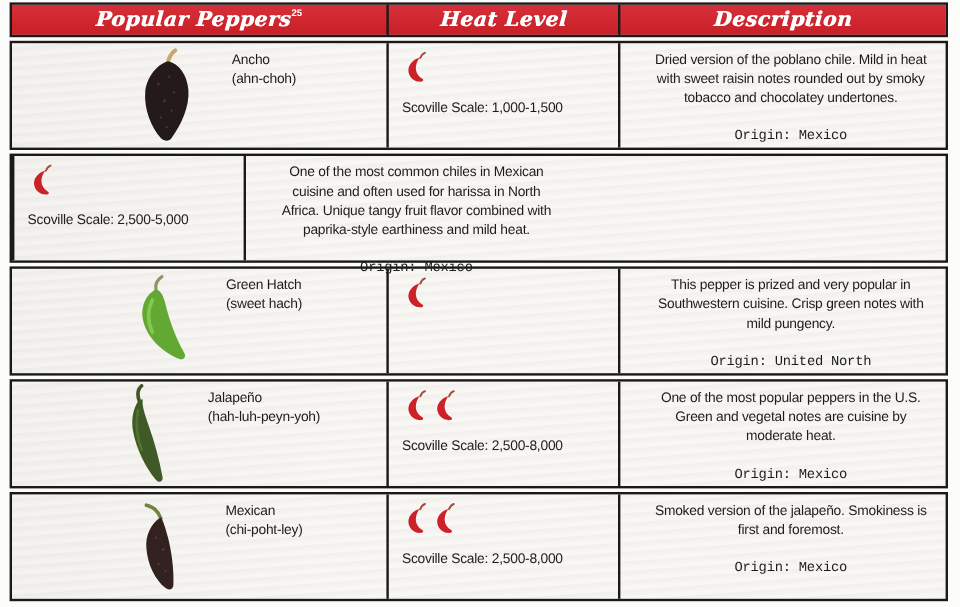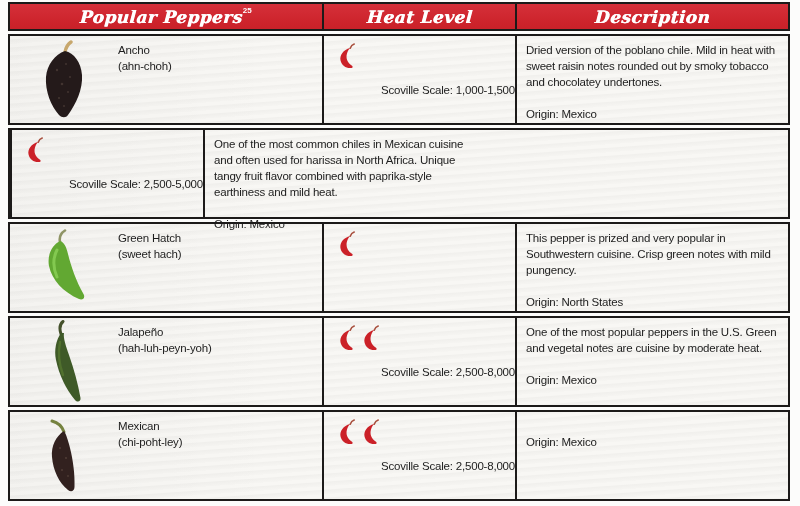--- a/index.html
+++ b/index.html
@@ -17,21 +17,21 @@
     background:
       linear-gradient(90deg, rgba(0,0,0,.02), rgba(0,0,0,0) 35%),
       repeating-linear-gradient(176deg, #f8f7f4 0px, #f8f7f4 3px, #f1f0ed 4px, #f6f5f2 8px);
   }
   .band.header {
     height:29px;
     background: linear-gradient(180deg,#d5303a 0%, #cd242c 70%, #c92129 100%);
     align-items:center;
   }
   .band.row { height:91px; }
-  .c1 { width:312px; }
+  .c1 { width:312px;justify-content:center; }
   .c2 { width:193px; border-left:2px solid #1c1a19; }
   .c3 { width:273px; border-left:2px solid #1c1a19; }
   .hcell {
     display:flex; align-items:center; justify-content:center;
     height:100%; color:#fff;
   }
   .hcell .script {
     font-family:"DejaVu Serif", serif;
     font-style:italic; font-weight:bold;
     font-size:17px; letter-spacing:.4px;
@@ -48,23 +48,23 @@
   .photo {
     width:108px; height:100%;
     display:flex; align-items:center; justify-content:center;
   }
   .names { padding-top:6px; }
   .pname, .ppron, .scoville, .desc, .origin {
     font-size:11.5px; font-weight:500; letter-spacing:-.2px;
     line-height:16px; color:#1d1d1d;
   }
   .heat-icons { display:flex; gap:3px; padding:6px 0 0 11px; height:34px; }
-  .scoville { padding:12px 0 0 11px;text-align:right; }
-  .c3.cell { padding:6px 9px 0 9px; }
-  .origin { margin-top:16px; }
+  .scoville { padding:12px 0 0 11px; }
+  .c3.cell { padding:6px 9px 0 22px;text-align:center; }
+  .origin { margin-top:16px;font-family:Liberation Mono, monospace; }
 </style>
 </head>
 <body>
 
 <div class="page">
 
   <div class="band header">
     <div class="c1 hcell">
       <span class="script">Popular Peppers</span>
         <sup>25</sup>
@@ -148,21 +148,21 @@
     <div class="c2 cell">
       <div class="heat-icons">
             <svg width="21" height="28" viewBox="0 0 21 28">
   <path d="M15.2,6.3 C16,4 17.4,2.6 19.2,2" fill="none" stroke="#a8503e" stroke-width="1.6" stroke-linecap="round"></path>
   <path d="M15,6 C8.5,7.8 4.2,13.2 5.6,18.8 C6.8,23.6 11.4,26.8 16.6,26 C17.8,25.8 18.1,24.4 17,23.7 C12.4,20.9 10.6,16.4 12,11.6 C12.6,9.3 13.6,7.4 15,6 Z" fill="#cb2128"></path>
 </svg>
           </div>
     </div>
     <div class="c3 cell">
       <div class="desc">This pepper is prized and very popular in Southwestern cuisine. Crisp green notes with mild pungency.</div>
-      <div class="origin">Origin: North States</div>
+      <div class="origin">Origin: United North</div>
     </div>
   </div>
 
   <div class="band row">
     <div class="c1 cell">
       <div class="photo">
             <svg width="50" height="84" viewBox="0 0 50 84">
     <path d="M22,14 C20,8 21,4 24,1.5" stroke="#44512b" stroke-width="3" fill="none" stroke-linecap="round"></path>
     <path d="M22,13 C17,20 15,30 17,40 C20,55 27,69 36,80 C38.5,82.8 42,81.5 41.5,78 C39,64 35,49 30,35 C27,26 24,18 25,13 Z" fill="#3f5a28"></path>
     <path d="M21,22 C19,32 20,44 24,55" stroke="#56772f" stroke-width="2.4" fill="none" opacity="0.8" stroke-linecap="round"></path>
@@ -218,18 +218,19 @@
   <path d="M15,6 C8.5,7.8 4.2,13.2 5.6,18.8 C6.8,23.6 11.4,26.8 16.6,26 C17.8,25.8 18.1,24.4 17,23.7 C12.4,20.9 10.6,16.4 12,11.6 C12.6,9.3 13.6,7.4 15,6 Z" fill="#cb2128"></path>
 </svg>
             <svg width="21" height="28" viewBox="0 0 21 28">
   <path d="M15.2,6.3 C16,4 17.4,2.6 19.2,2" fill="none" stroke="#a8503e" stroke-width="1.6" stroke-linecap="round"></path>
   <path d="M15,6 C8.5,7.8 4.2,13.2 5.6,18.8 C6.8,23.6 11.4,26.8 16.6,26 C17.8,25.8 18.1,24.4 17,23.7 C12.4,20.9 10.6,16.4 12,11.6 C12.6,9.3 13.6,7.4 15,6 Z" fill="#cb2128"></path>
 </svg>
           </div>
       <div class="scoville">Scoville Scale: 2,500-8,000</div>
     </div>
     <div class="c3 cell">
+      <div class="desc">Smoked version of the jalapeño. Smokiness is first and foremost.</div>
       <div class="origin">Origin: Mexico</div>
     </div>
   </div>
 </div>
 
 </div>
 
 </body></html>

